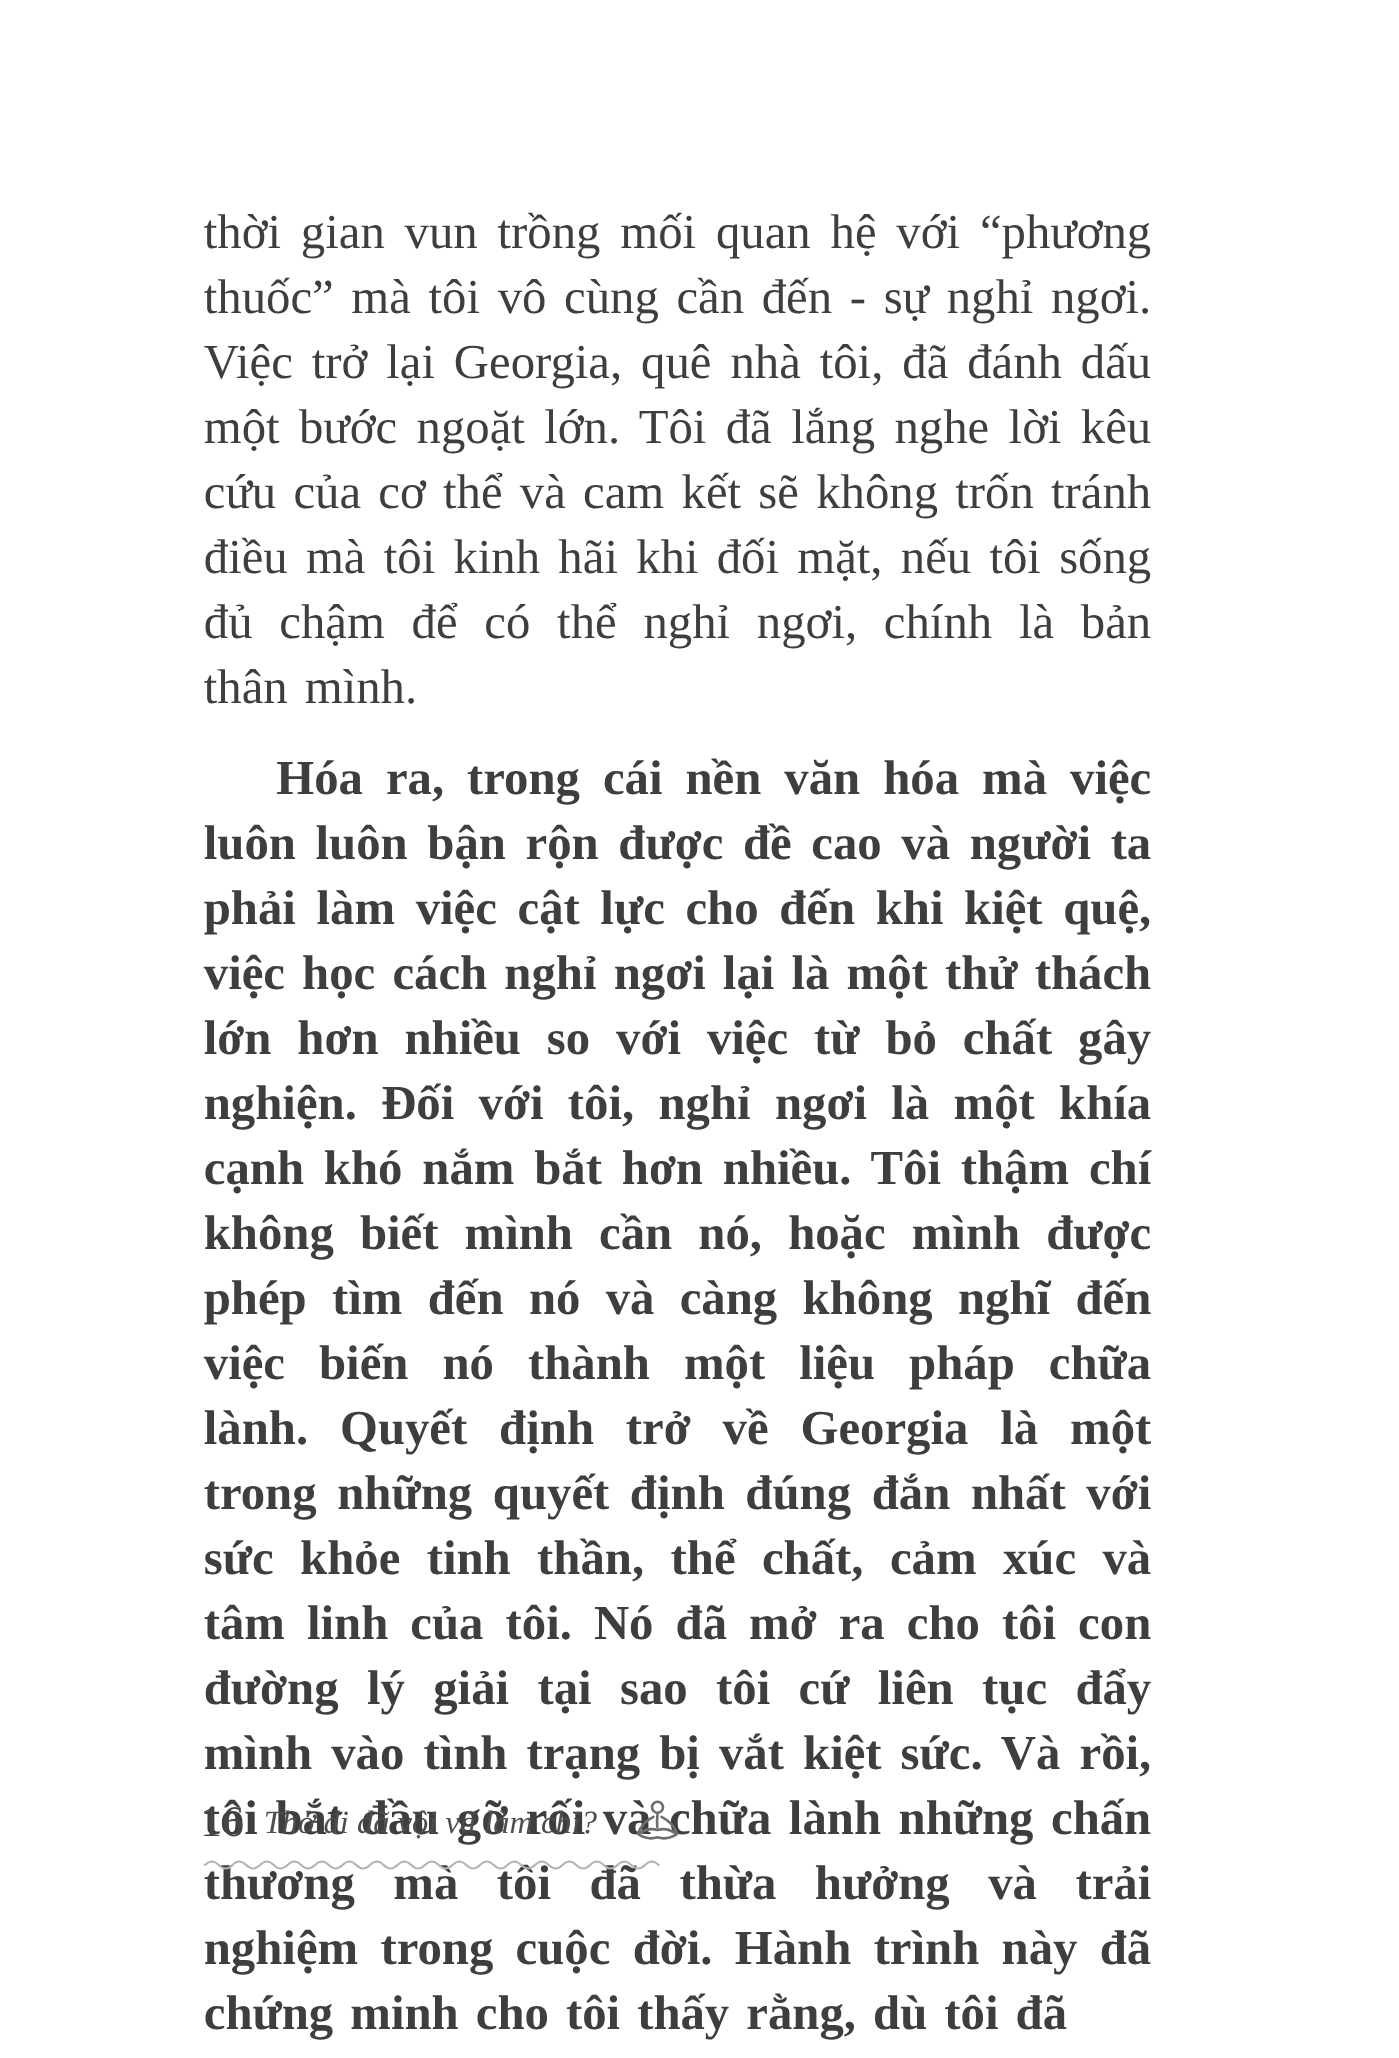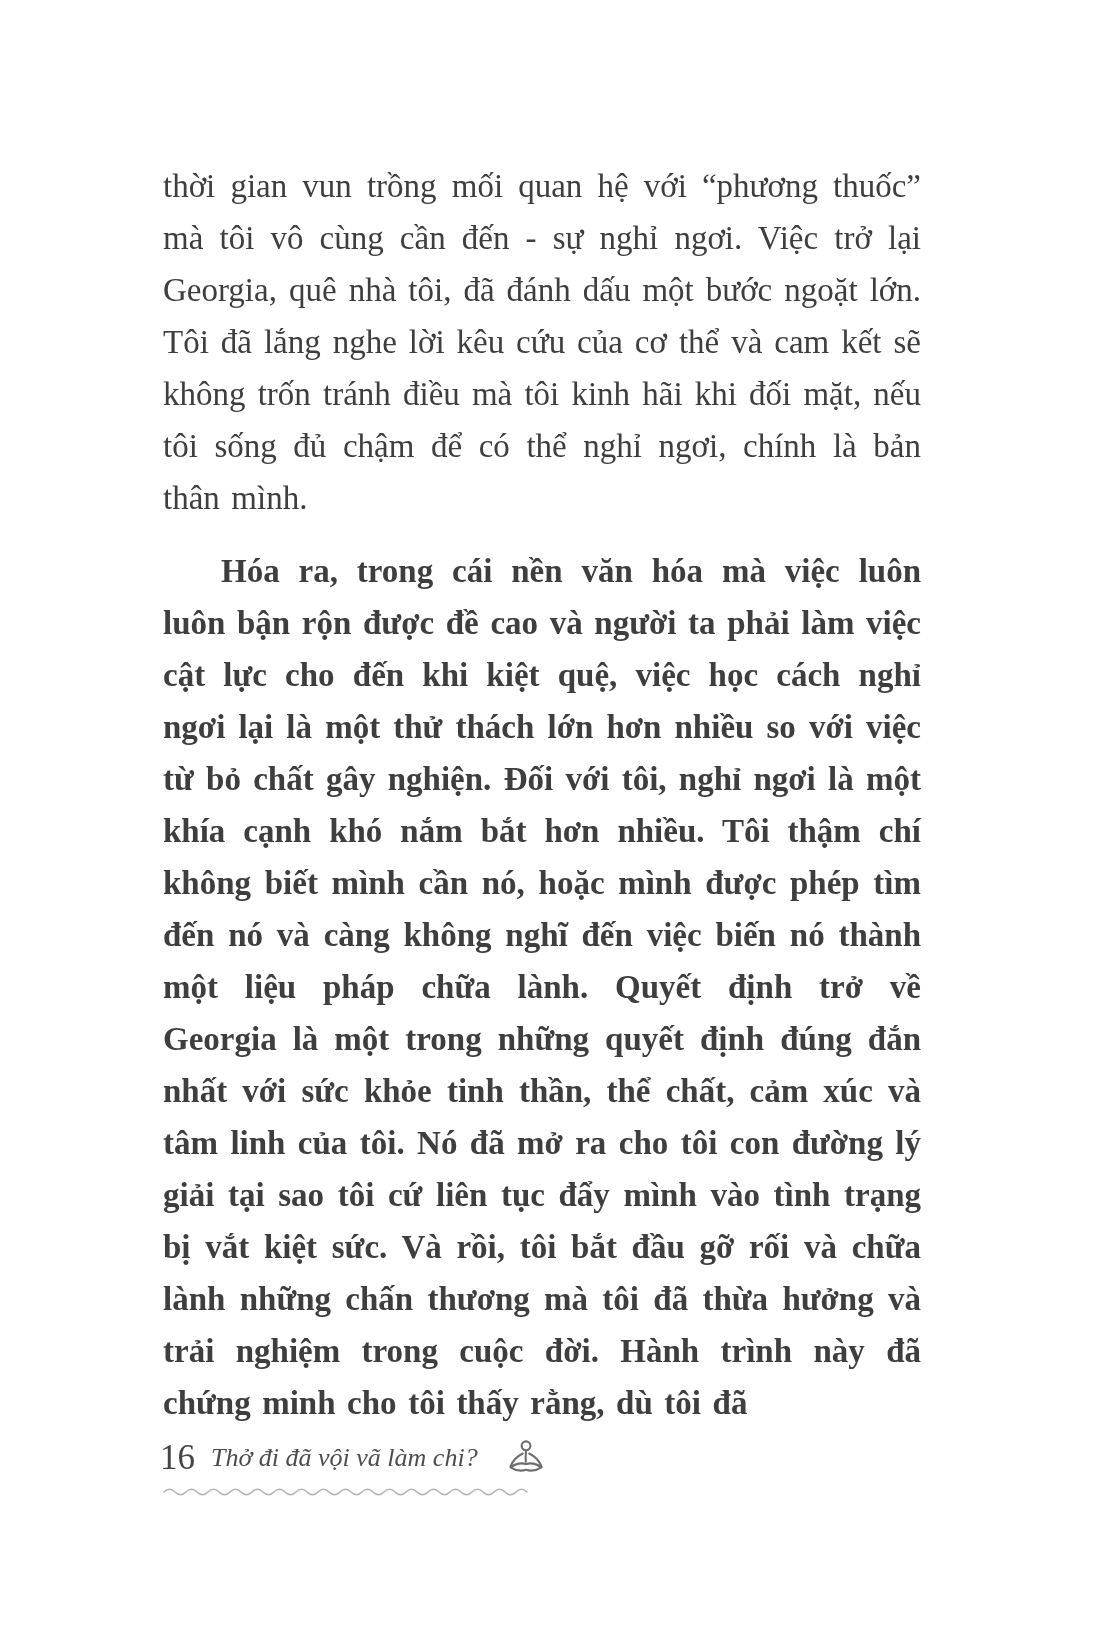--- a/index.html
+++ b/index.html
@@ -16,21 +16,21 @@
     inset: 0;
     background: #ffffff;
   }
   .text-block {
     position: absolute;
     left: 163px;
     top: 160px;
     width: 758px;
   }
   .para {
-    font-size: 33px;
+    font-size: 39px;
     line-height: 52px;
     text-align: justify;
     color: #3e3e3e;
     word-spacing: 0.10em;
   }
   .para + .para {
     margin-top: 21px;
   }
   .para.indented {
     text-indent: 58px;

